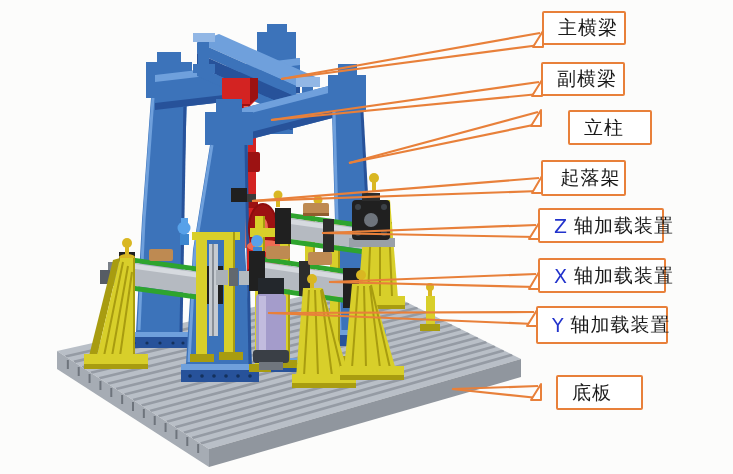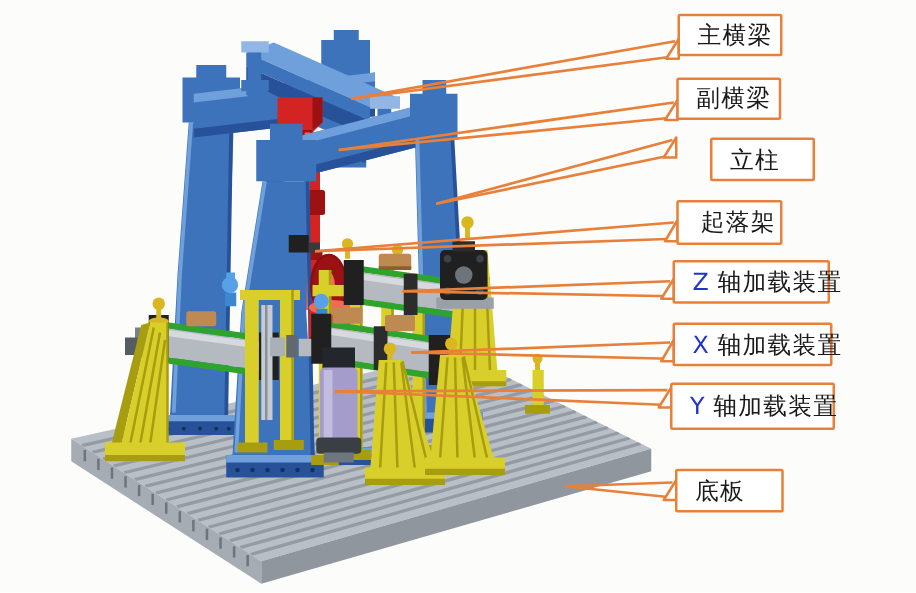--- a/index.html
+++ b/index.html
@@ -379,16 +379,16 @@
       <span>轴加载装置</span>
     </div>
     <div class="callout" style="left: 538px; top: 258px; width: 128px; height: 35px;">
       <span class="accent">X</span>
       <span>轴加载装置</span>
     </div>
     <div class="callout" style="left: 536px; top: 306px; width: 132px; height: 38px;">
       <span class="accent">Y</span>
       <span>轴加载装置</span>
     </div>
-    <div class="callout" style="left: 540px; top: 375px; width: 87px; height: 35px; text-align: center;">
+    <div class="callout" style="left: 556px; top: 375px; width: 87px; height: 35px; text-align: center;">
       <span>底板</span>
     </div>
   </div>
 
 </body></html>

